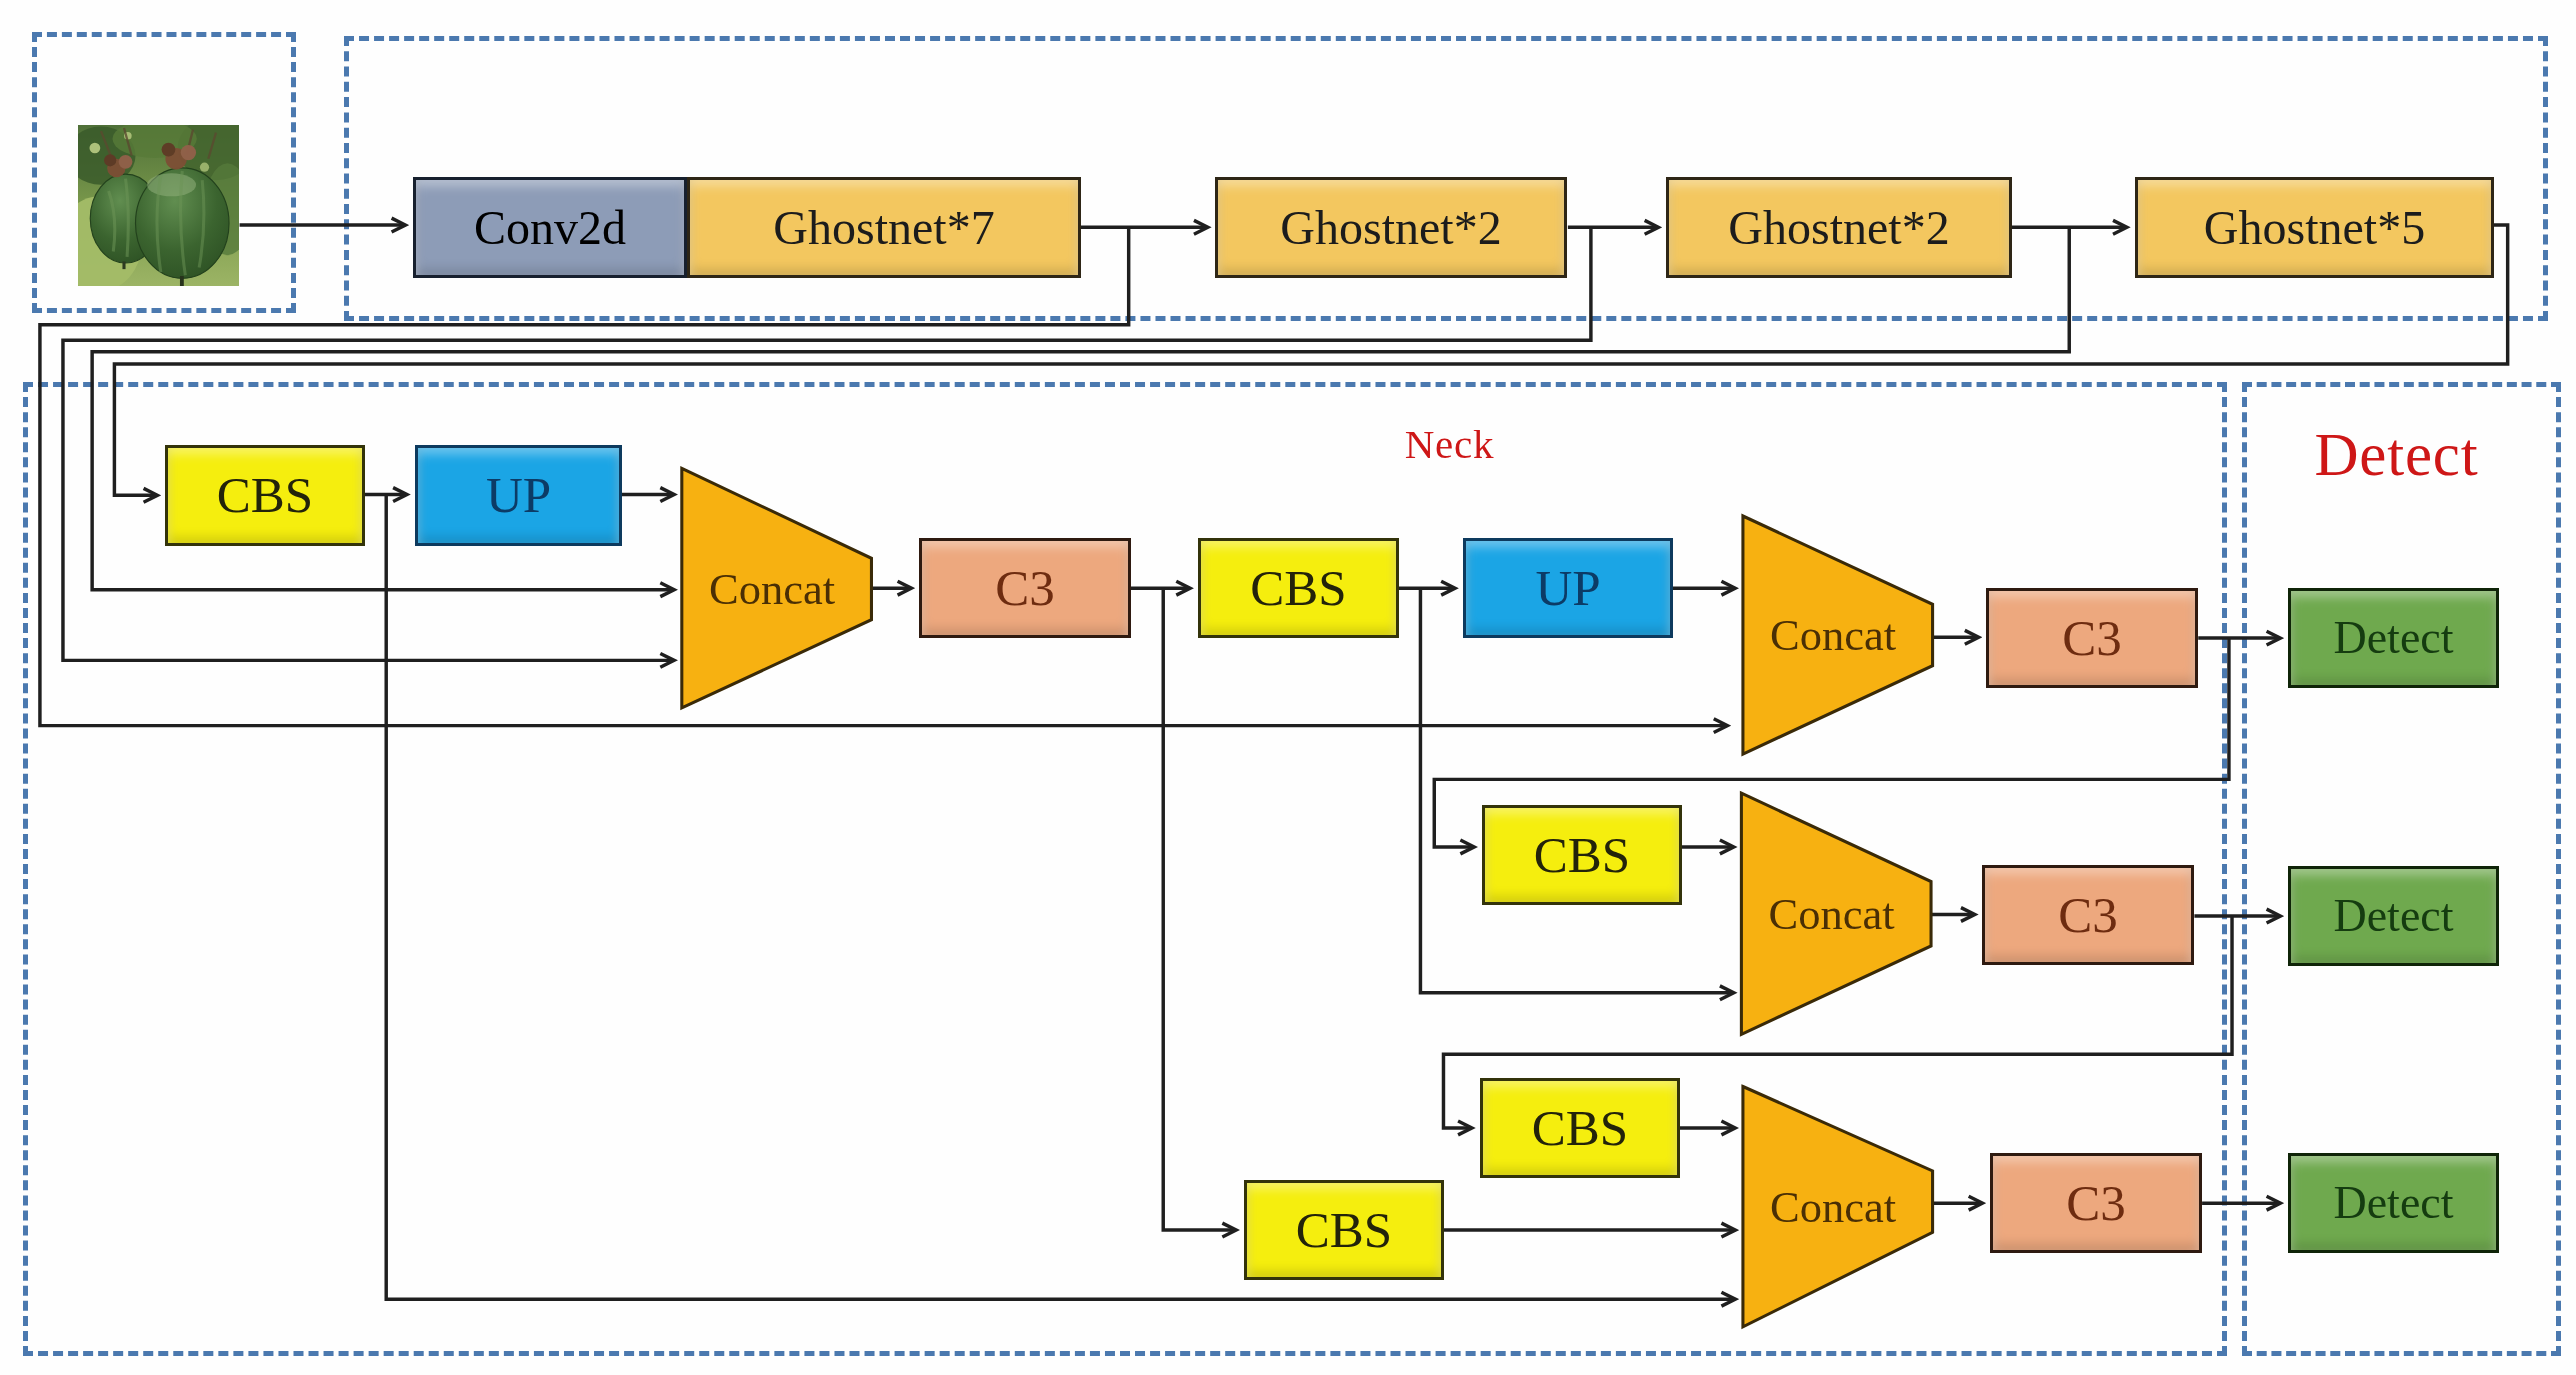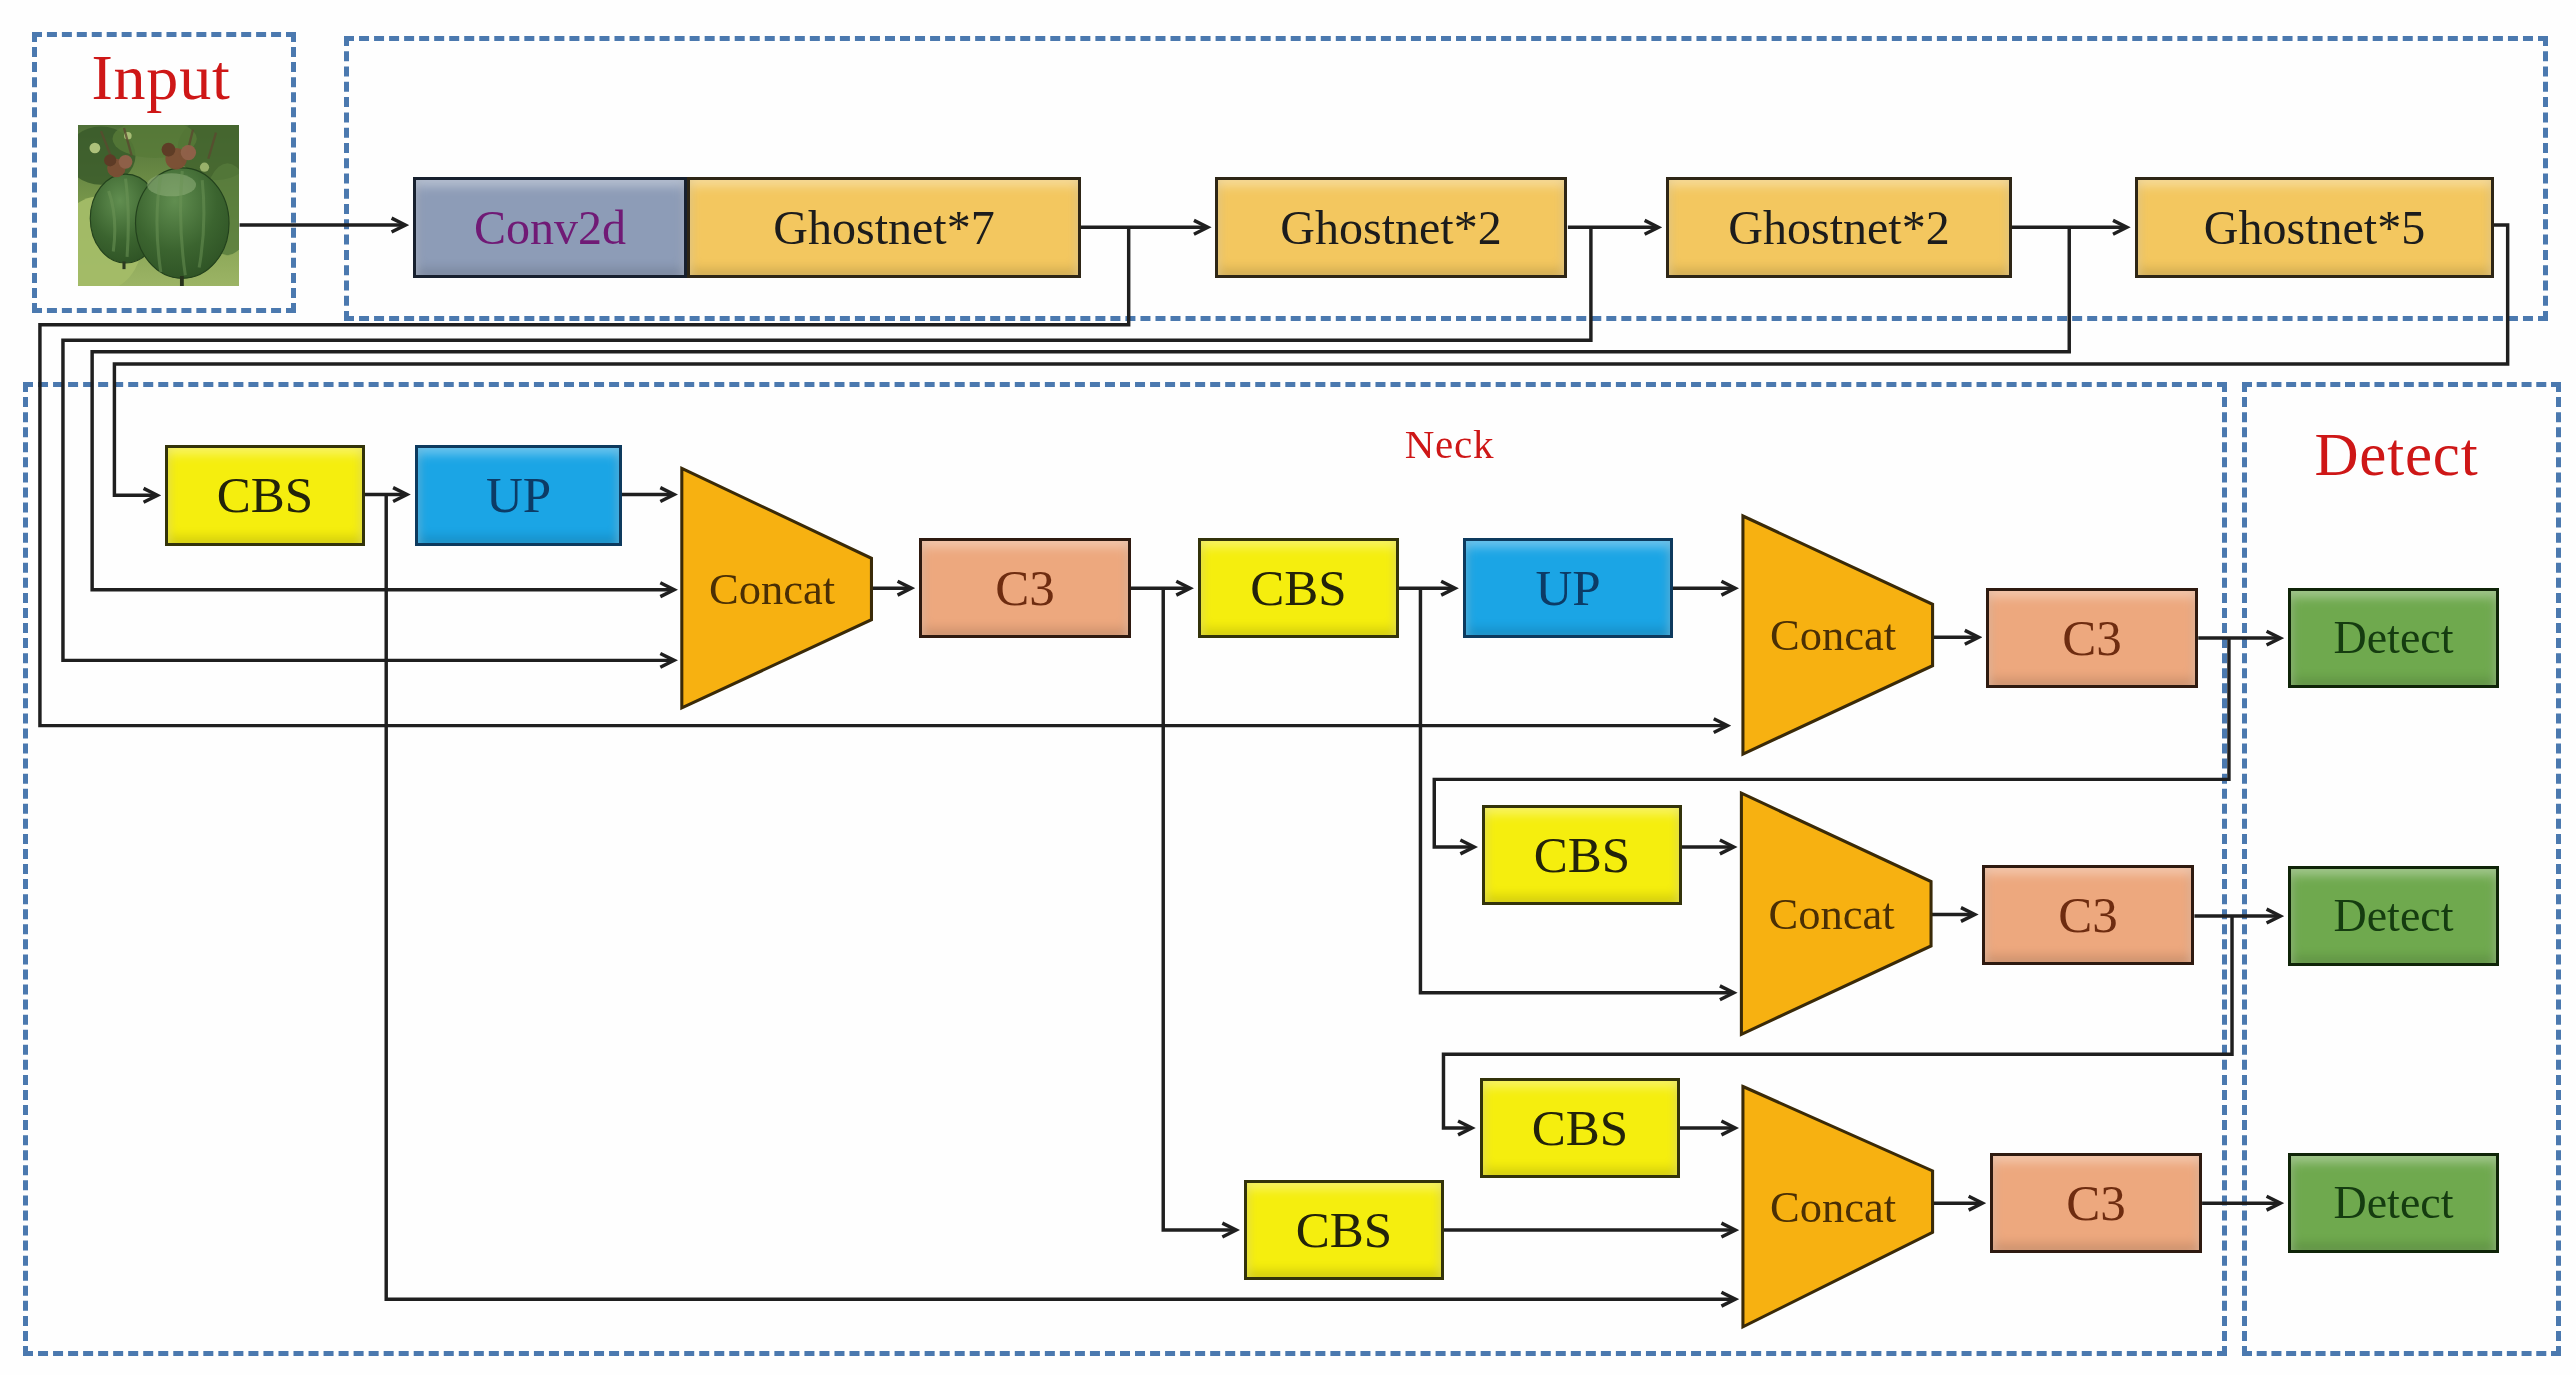--- a/index.html
+++ b/index.html
@@ -19,21 +19,20 @@
 </head>
 <body>
 
 <div id="canvas">
 
   <div class="region" style="left:32px;top:32px;width:254px;height:271px;"></div>
   <div class="region" style="left:344px;top:36px;width:2194px;height:275px;"></div>
   <div class="region" style="left:23px;top:382px;width:2194px;height:964px;"></div>
   <div class="region" style="left:2242px;top:382px;width:309px;height:964px;"></div>
 
-  <div class="region-label" style="left:46px;top:46px;width:230px;font-size:64px;">Input</div>
   <div class="region-label" style="left:1296px;top:424px;width:307px;font-size:41px;">Neck</div>
   <div class="region-label" style="left:2246px;top:424px;width:301px;font-size:61px;">Detect</div>
 
   <svg class="photo" style="left:78px;top:125px;" width="161" height="161" viewBox="0 0 210 210">
     <defs>
       <linearGradient id="gBg" x1="0" y1="0" x2="0" y2="1">
         <stop offset="0" stop-color="#4f7038"></stop>
           <stop offset="0.55" stop-color="#7d9c4d"></stop>
         <stop offset="1" stop-color="#9cb465"></stop>
       </linearGradient>
@@ -119,21 +118,21 @@
           <polygon points="2268,1033 2515,1148 2515,1232 2268,1347" fill="#f7b111" stroke="#3a2a08" stroke-width="4"></polygon>
           <text x="2385.5" y="1210" text-anchor="middle" font-size="58" font-family="&quot;Liberation Serif&quot;,&quot;DejaVu Serif&quot;,serif" fill="#4a2f05">Concat</text>
         </g>
         <g>
           <polygon points="2270,1415 2517,1525 2517,1605 2270,1728" fill="#f7b111" stroke="#3a2a08" stroke-width="4"></polygon>
           <text x="2387.5" y="1591.5" text-anchor="middle" font-size="58" font-family="&quot;Liberation Serif&quot;,&quot;DejaVu Serif&quot;,serif" fill="#4a2f05">Concat</text>
         </g>
       </g>
   </svg>
 
-<div class="node" style="left: 413px; top: 177px; width: 274px; height: 101px; background-color: rgb(141, 156, 183); color: #701a75; border-color: rgb(23, 32, 46); font-size: 48px;">
+<div class="node" style="left: 413px; top: 177px; width: 274px; height: 101px; background-color: rgb(141, 156, 183); color: #000000; border-color: rgb(23, 32, 46); font-size: 48px;">
       <span>Conv2d</span>
     </div>
     <div class="node" style="left: 687px; top: 177px; width: 394px; height: 101px; background-color: rgb(243, 199, 95); color: rgb(28, 28, 28); border-color: rgb(46, 38, 22); font-size: 48px;">
       <span>Ghostnet*7</span>
     </div>
     <div class="node" style="left: 1215px; top: 177px; width: 352px; height: 101px; background-color: rgb(243, 199, 95); color: rgb(28, 28, 28); border-color: rgb(46, 38, 22); font-size: 48px;">
       <span>Ghostnet*2</span>
     </div>
     <div class="node" style="left: 1666px; top: 177px; width: 346px; height: 101px; background-color: rgb(243, 199, 95); color: rgb(28, 28, 28); border-color: rgb(46, 38, 22); font-size: 48px;">
       <span>Ghostnet*2</span>

